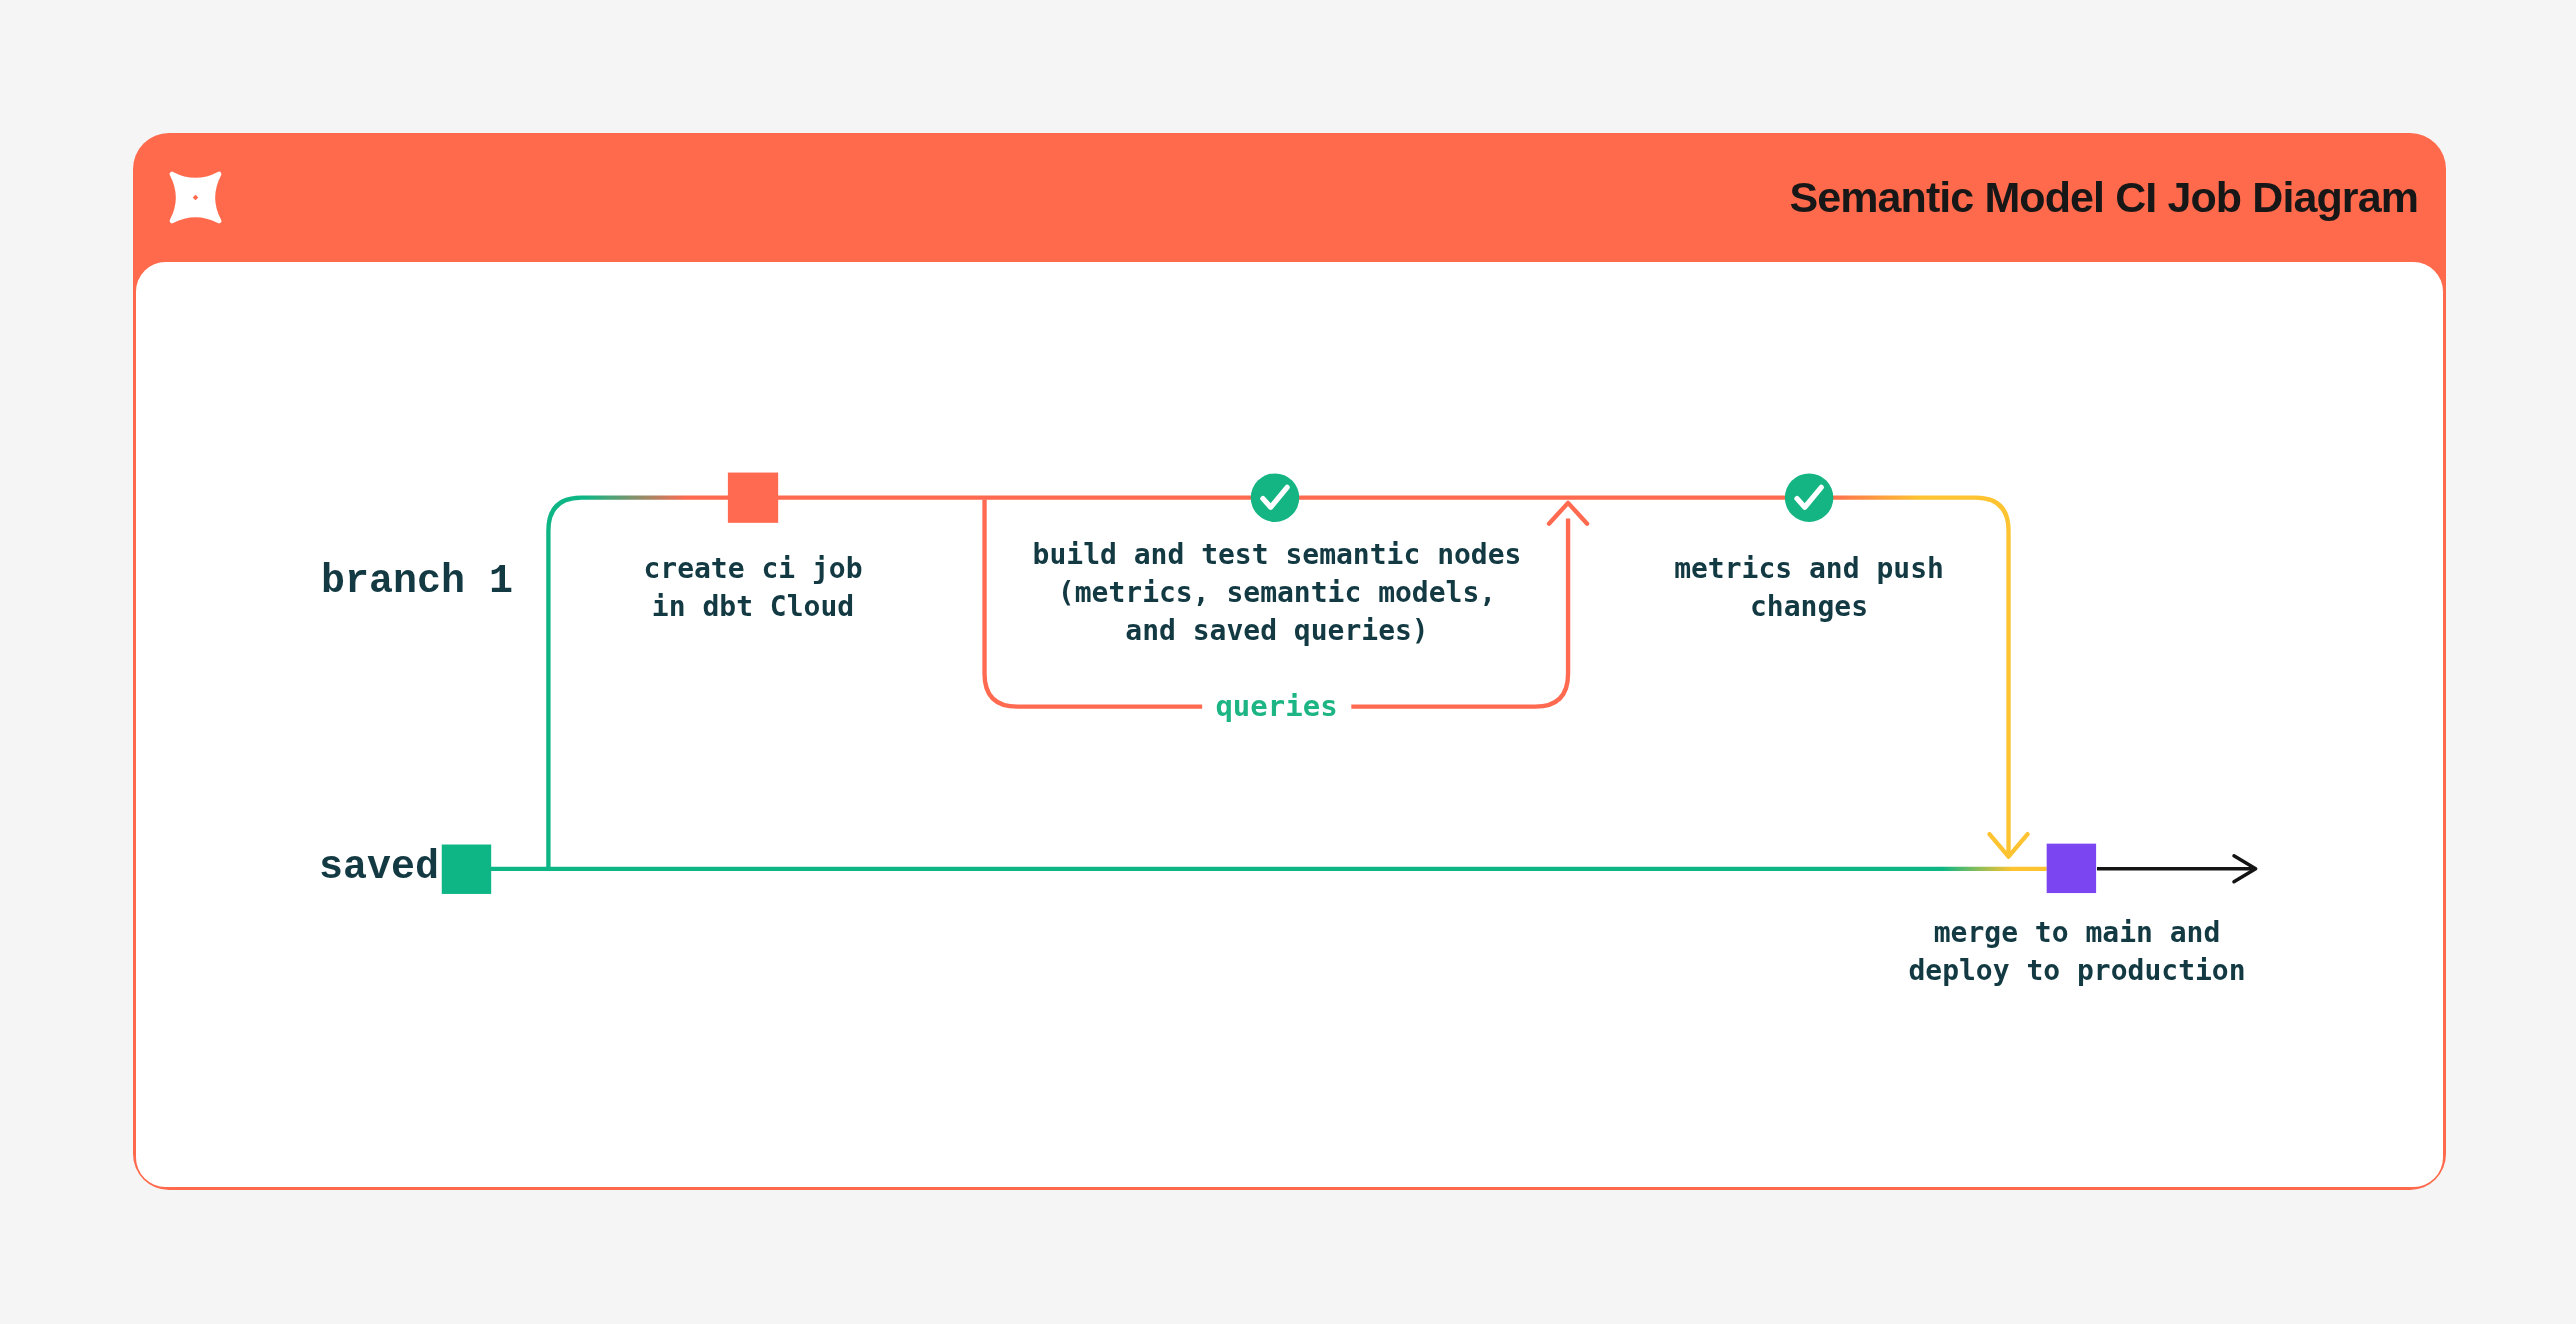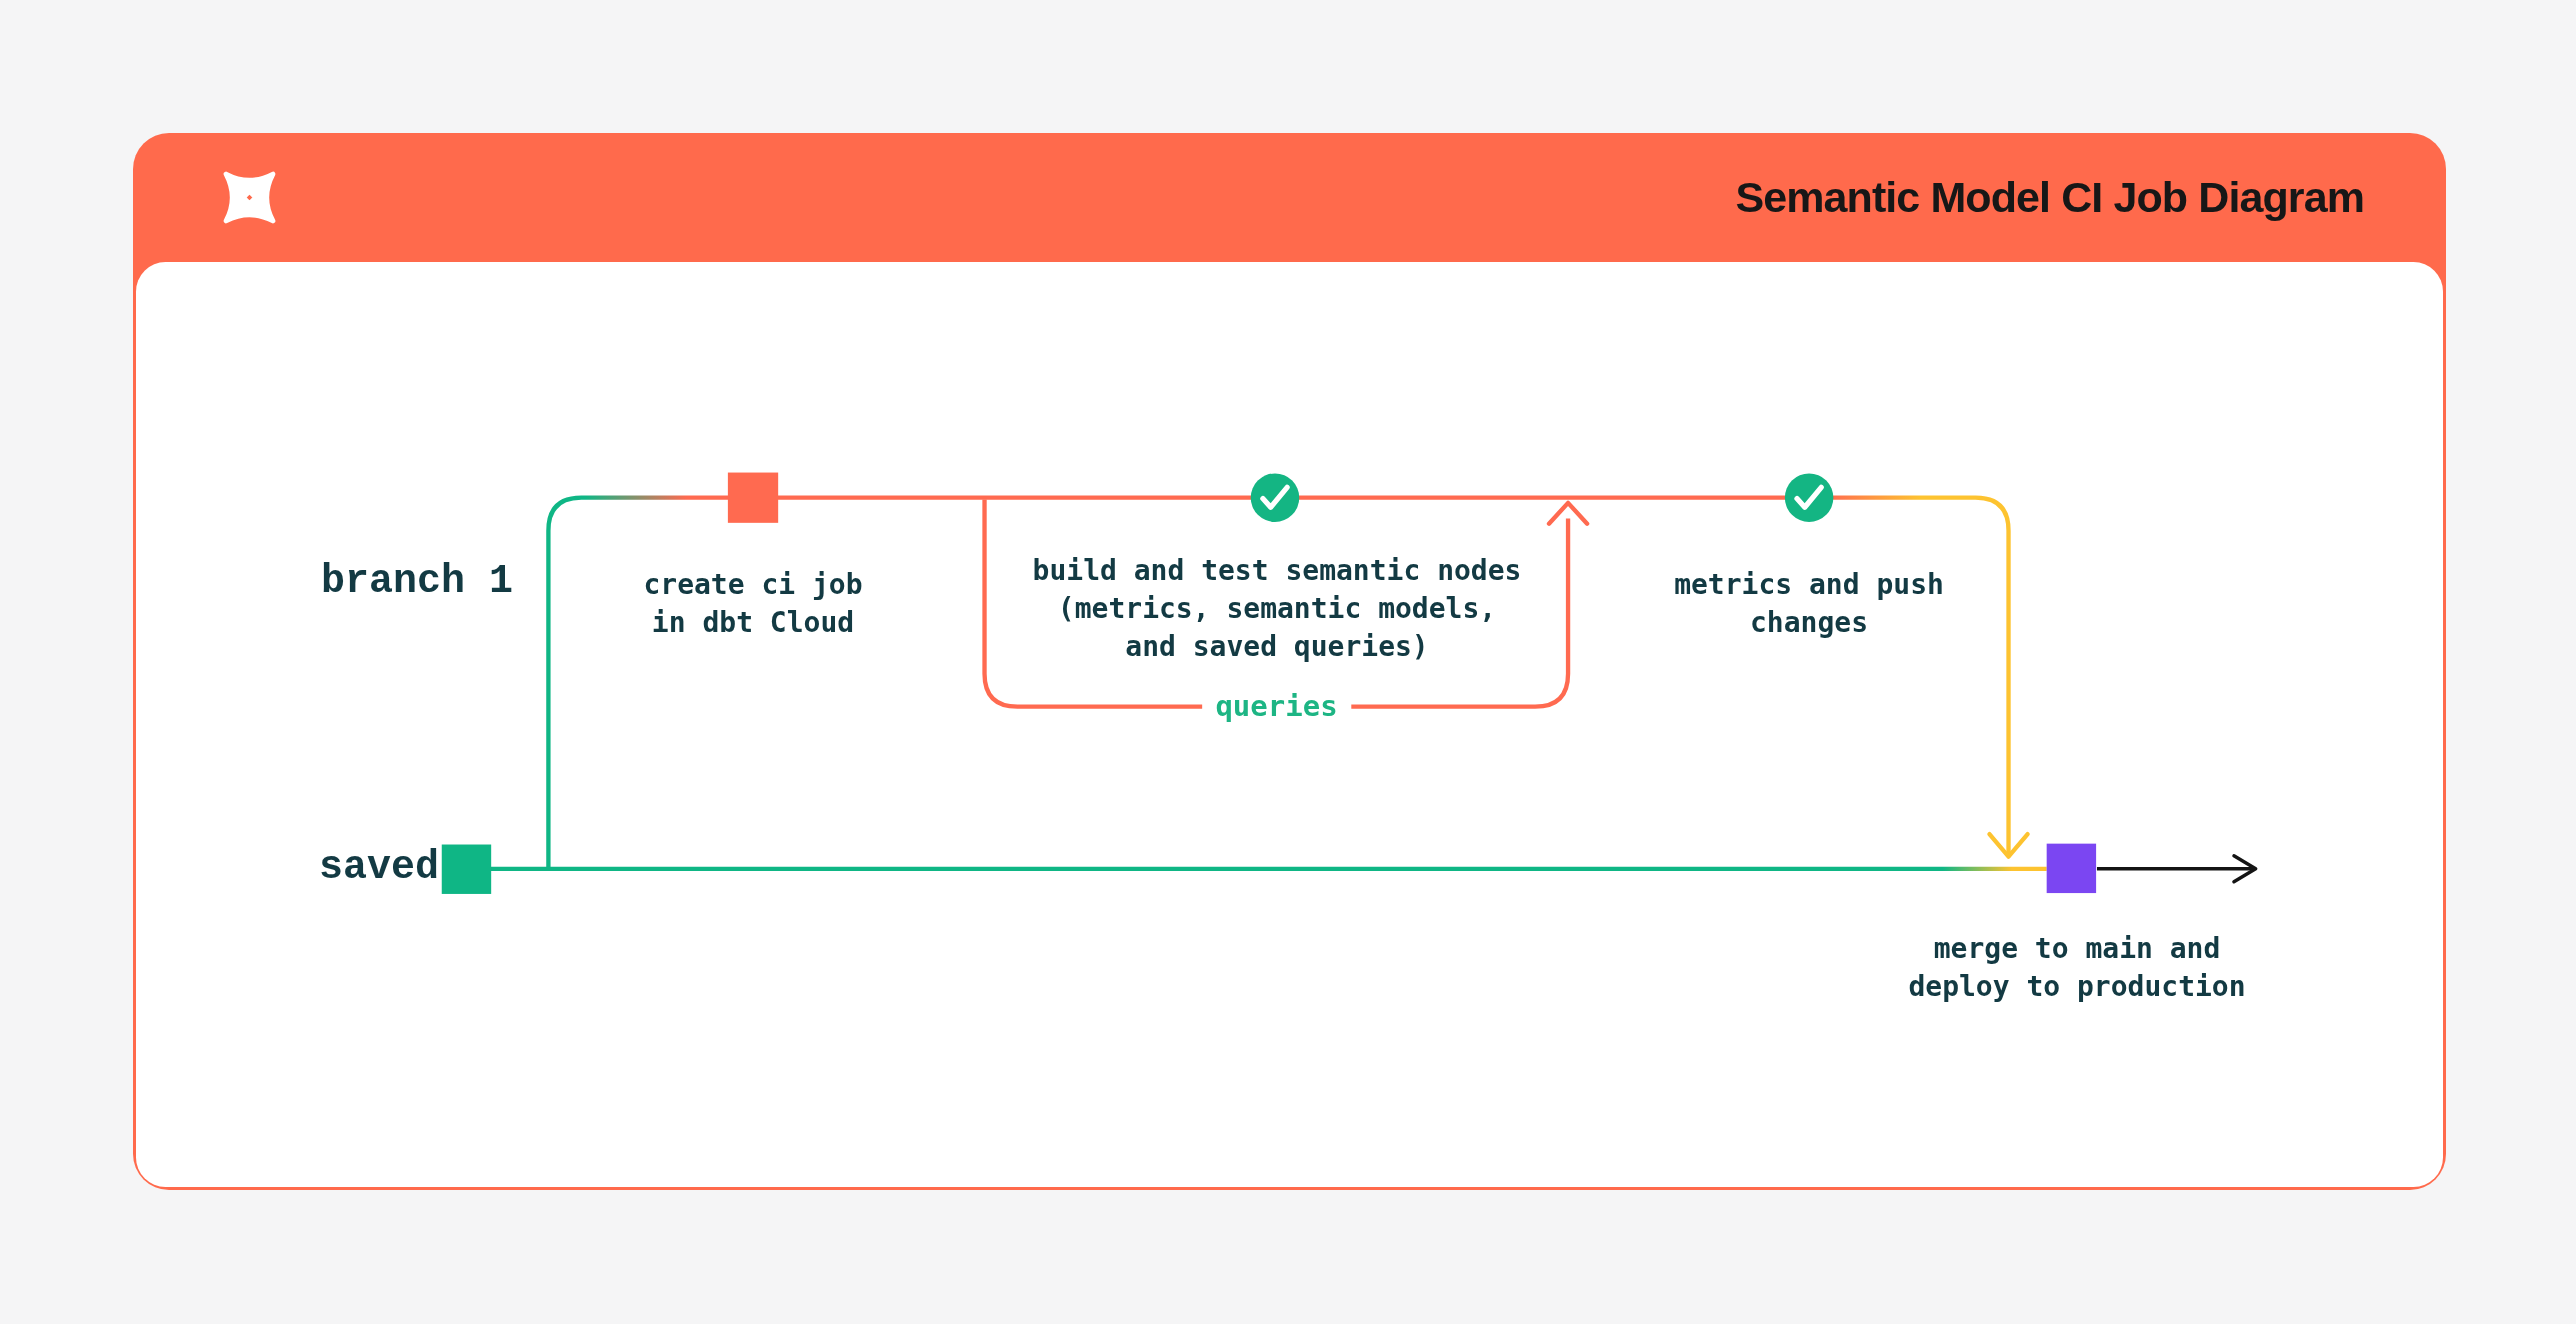--- a/index.html
+++ b/index.html
@@ -15,36 +15,36 @@
     border-radius:36px;
   }
   .card-body{
     position:absolute;left:2.6px;right:2.6px;top:129px;bottom:2.6px;
     background:var(--card-bg,#ffffff);
     border-radius:29.5px;
   }
   .header{
     position:absolute;left:0;top:0;right:0;height:129px;
     display:flex;align-items:center;justify-content:space-between;
-    padding:0 82px;box-sizing:border-box;
+    padding:0 28px;box-sizing:border-box;
   }
   .logo{width:69px;height:69px;flex:0 0 auto;}
   .title{
     font-family:"Liberation Sans", sans-serif;
     font-weight:bold;font-size:43px;letter-spacing:-0.9px;
     color:var(--title-color,#171717);
     white-space:nowrap;
   }
   .overlay{position:absolute;left:0;top:0;width:2576px;height:1324px;pointer-events:none;}
   .lbl{
     position:absolute;color:var(--text-dark-teal,#133a43);
     font-weight:bold;white-space:pre-line;text-align:center;
   }
   .branch-lbl{font-size:40px;line-height:45px;text-align:left;white-space:nowrap;font-family:Liberation Mono, monospace;}
-  .node-lbl{font-size:28px;line-height:38px;margin-top:16px;}
+  .node-lbl{font-size:28px;line-height:38px;}
   .success-lbl{color:var(--success-green,#1db584);font-size:29px;line-height:35px;}
 </style>
 </head>
 <body>
 
 <div class="card">
   <div class="card-body"></div>
   <div class="header">
     <svg class="logo" viewBox="0 0 100 100">
       <path d="M 16 16 Q 50 34 84 16 Q 66 50 84 84 Q 50 66 16 84 Q 34 50 16 16 Z

